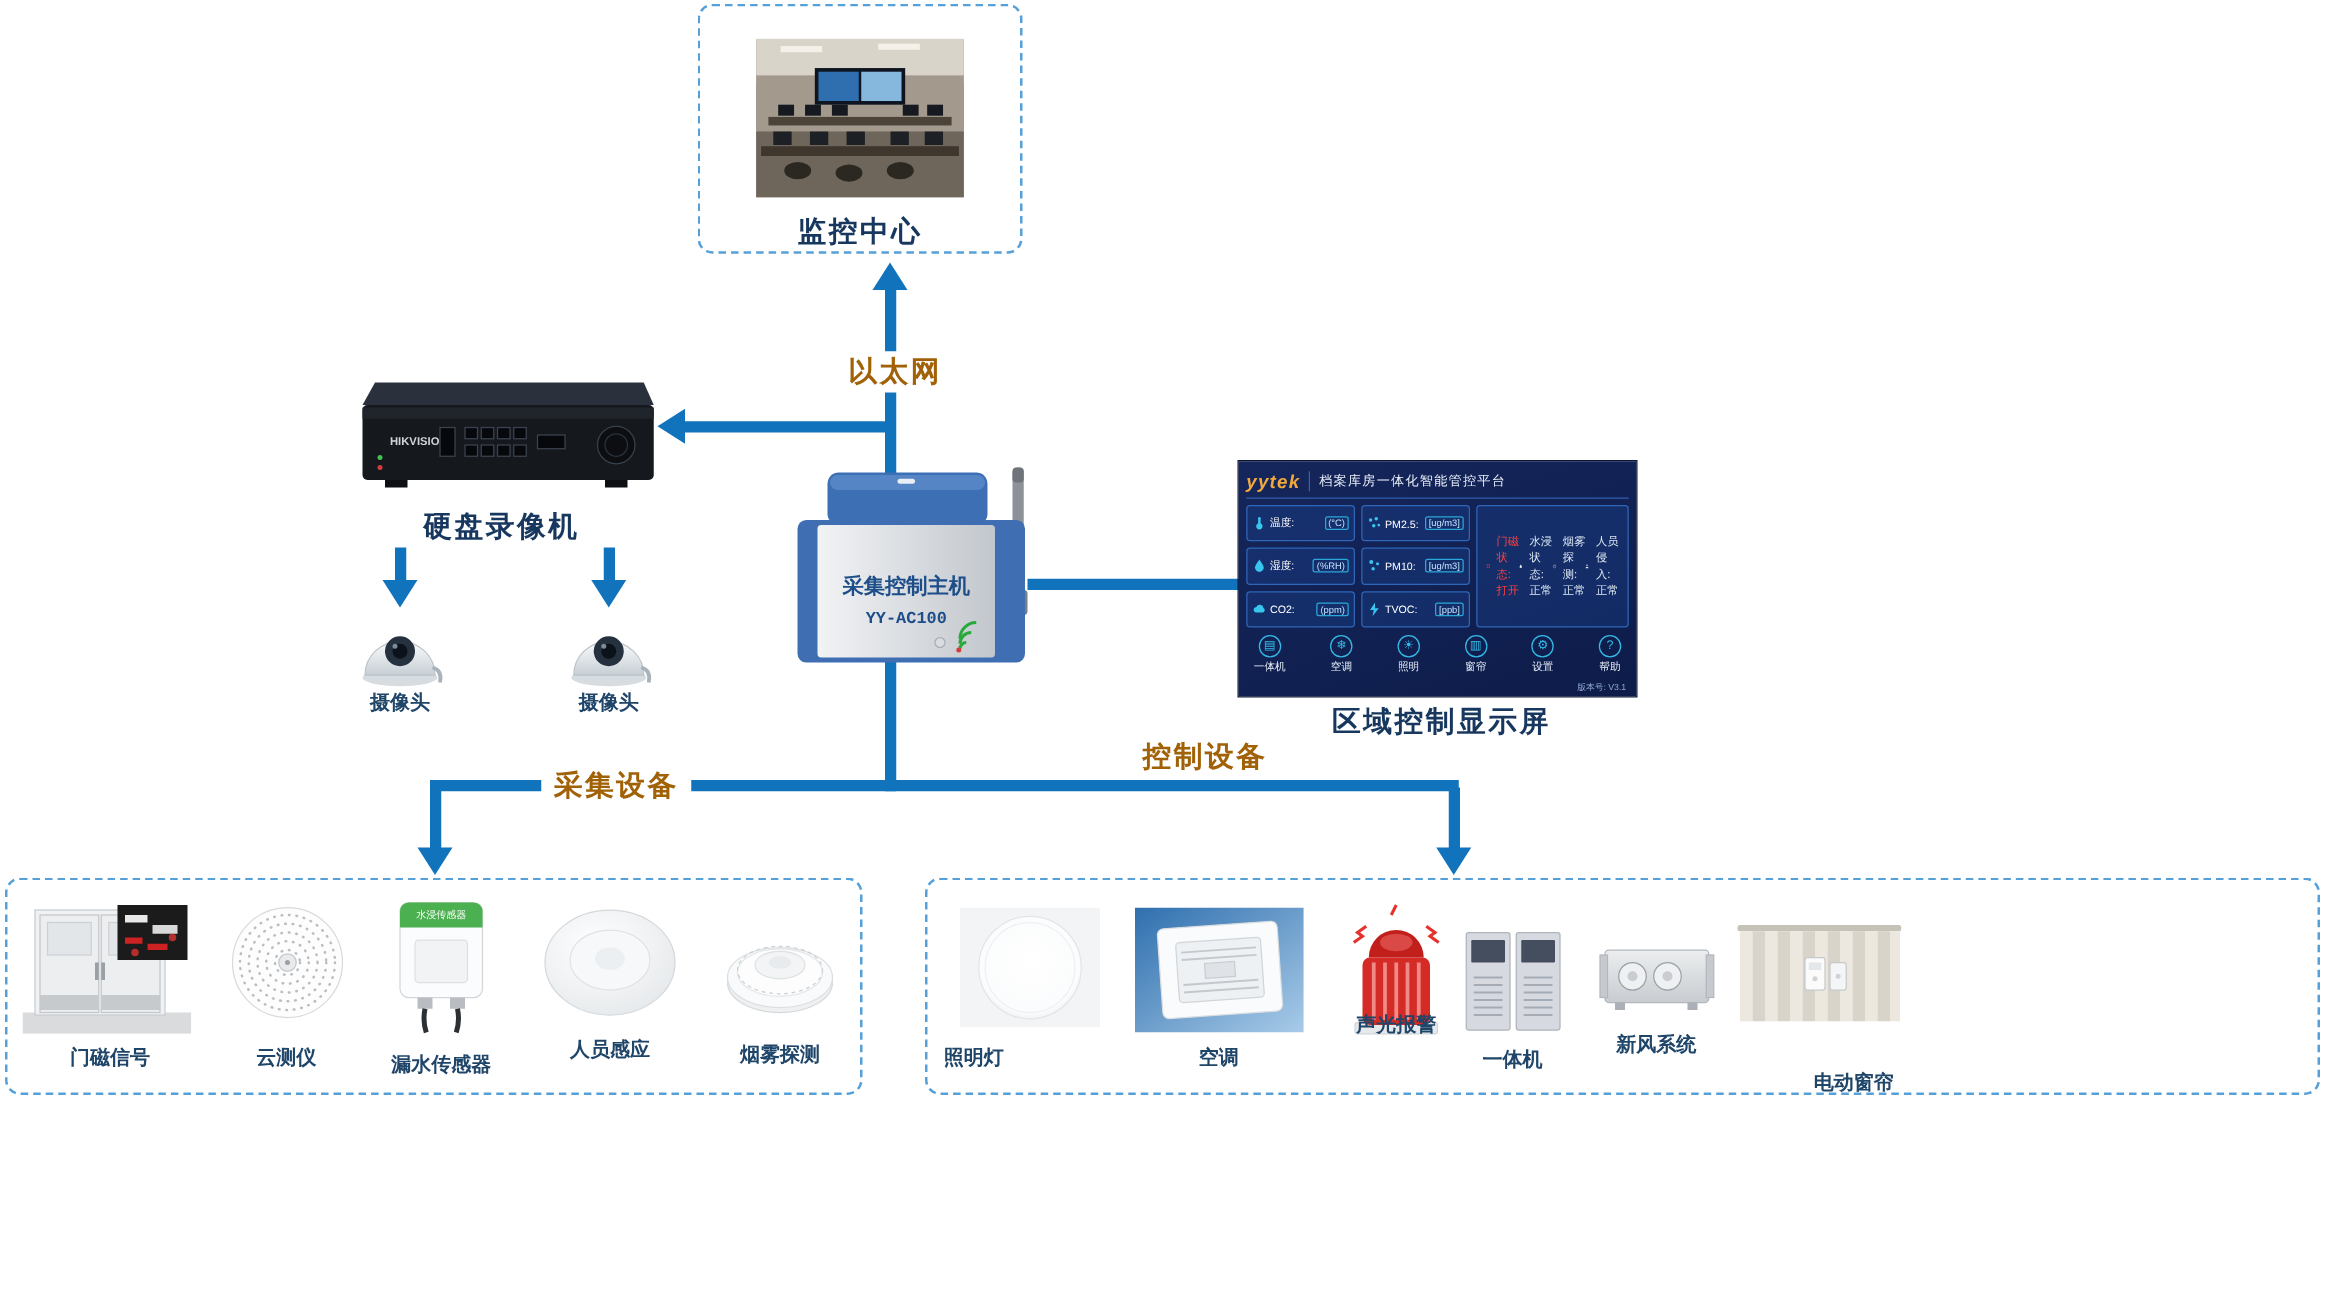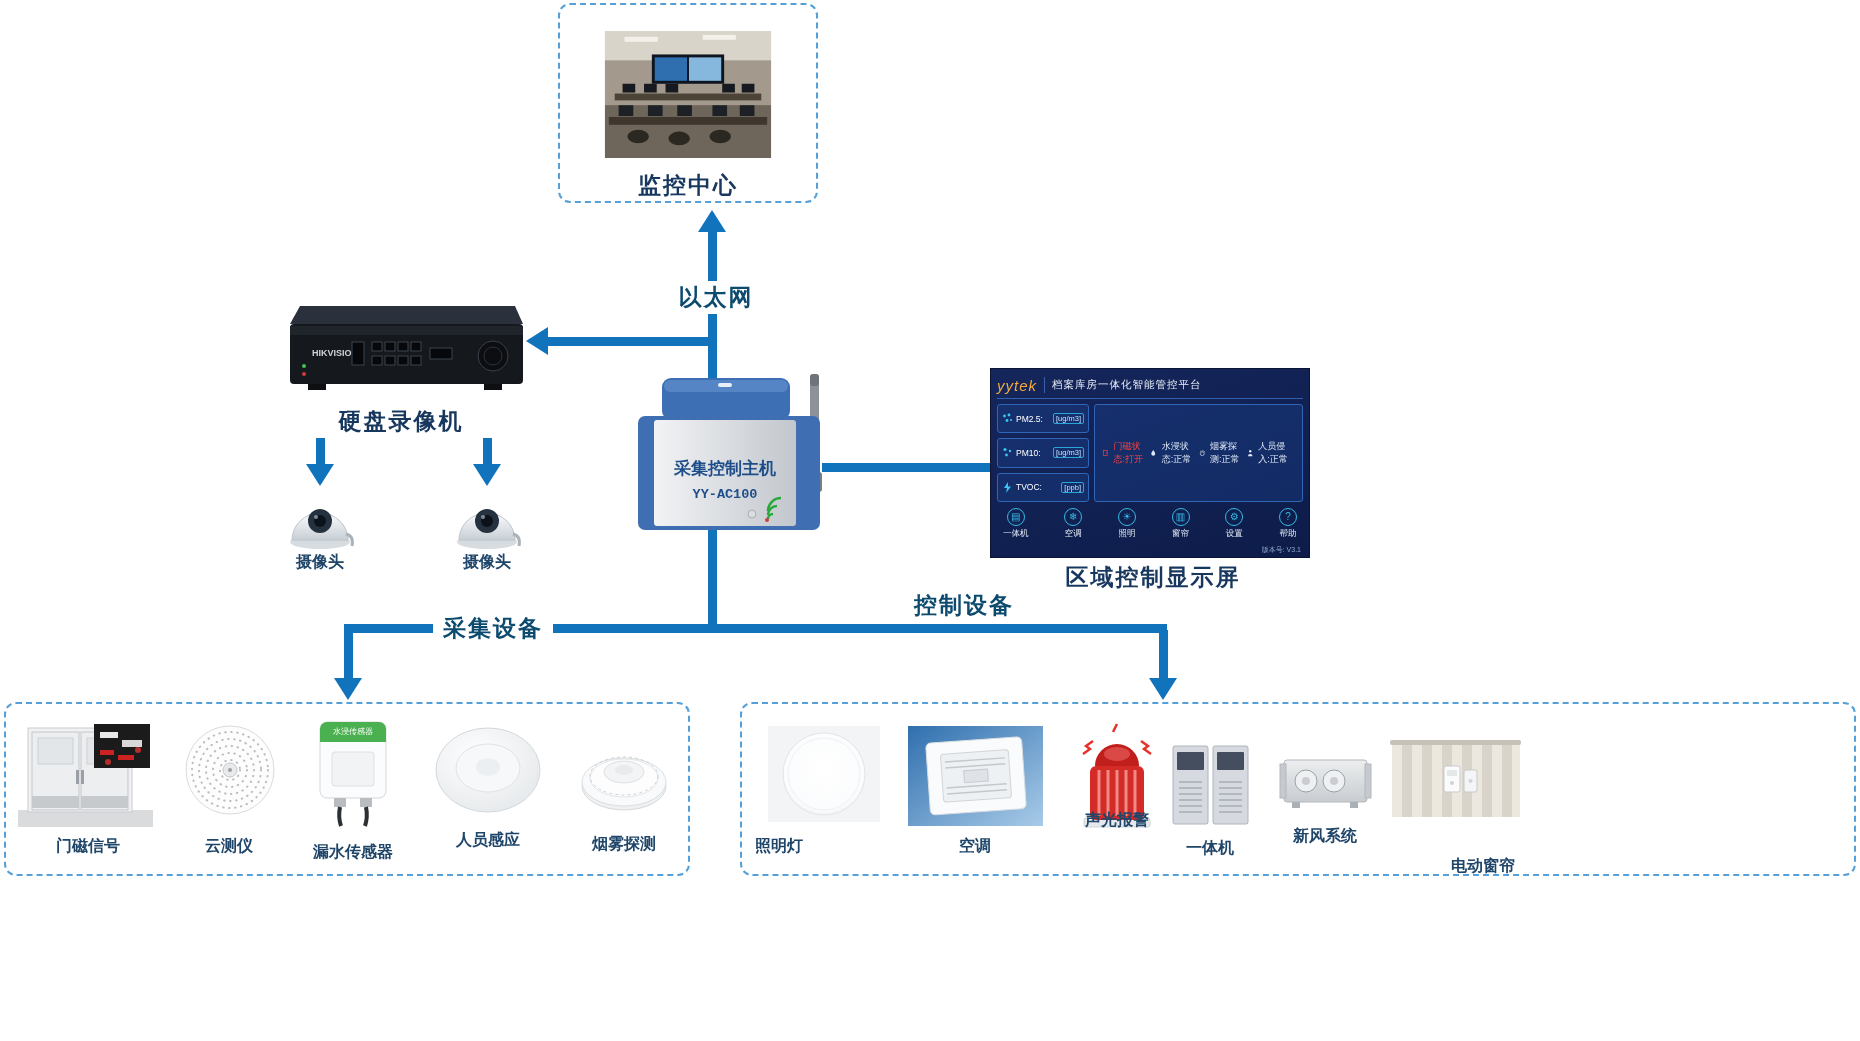--- a/index.html
+++ b/index.html
@@ -5,31 +5,31 @@
   * { margin:0; padding:0; box-sizing:border-box; }
   body { background:#ffffff; font-family:"Liberation Sans", sans-serif; }
   .canvas { position:relative; width:1860px; height:1041px; background:#fff; overflow:hidden; }
   .line { position:absolute; background:#1273bd; }
   .ah { position:absolute; width:0; height:0; }
   .ah-up   { border-left:14px solid transparent; border-right:14px solid transparent; border-bottom:22px solid #1273bd; }
   .ah-down { border-left:14px solid transparent; border-right:14px solid transparent; border-top:22px solid #1273bd; }
   .ah-left { border-top:14px solid transparent; border-bottom:14px solid transparent; border-right:22px solid #1273bd; }
   .dashed-box { position:absolute; border:2px dashed #55a0d9; border-radius:12px; background:#fff;font-family:Liberation Serif, serif; }
   .big-label { position:absolute; color:#17375e; font-size:23px; font-weight:600; letter-spacing:2px; text-align:center; width:200px; }
-  .line-label { position:absolute; color:#0c4a6e; font-size:23px; font-weight:600; letter-spacing:2px; text-align:center; width:120px; background:#fff; padding:1px 0; }
+  .line-label { position:absolute; color:#a16207; font-size:23px; font-weight:600; letter-spacing:2px; text-align:center; width:120px; background:#fff; padding:1px 0; }
   .dev-label { position:absolute; color:#1f4569; font-size:16px; font-weight:700; text-align:center; width:120px; }
   .monitor-box { left:558px; top:3px; width:260px; height:200px; display:flex; flex-direction:column; align-items:center; padding-top:26px; gap:12px; }
   .monitor-box .big-label { position:static; width:auto; }
   .devsvg { position:absolute; }
 
   
   .display { position:absolute; left:990px; top:368px; width:320px; height:190px;
     background:linear-gradient(160deg,#15265c,#0d1c49); border:1px solid #0a1536; padding:5px 6px 3px 6px; }
   .disp-header { display:flex; align-items:center; height:25px; border-bottom:1px solid #2f5fae; padding-bottom:2px; }
-  .disp-brand { color:#f2a93b; font-size:15px; font-weight:normal; font-style:italic; letter-spacing:1px; }
+  .disp-brand { color:#f2a93b; font-size:15px; font-weight:bold; font-style:italic; letter-spacing:1px; }
   .disp-div { width:1px; height:16px; background:#3a5fae; margin:0 7px; }
   .disp-title { color:#e8eef8; font-size:10.5px; letter-spacing:1px; }
   .disp-body { display:flex; gap:5px; margin-top:5px; height:98px; }
   .disp-col { display:flex; flex-direction:column; gap:5px; width:92px; }
   .tile { flex:1; border:1px solid #2f66b8; background:rgba(30,75,160,0.30); border-radius:3px;
     display:flex; align-items:center; gap:3px; padding:0 4px; }
   .tile-name { color:#ffffff; font-size:8.5px; white-space:nowrap; }
   .tile-unit { color:#bfe3ff; font-size:7.5px; border:1px solid #2aa7d8; border-radius:2px; padding:0 2px; margin-left:auto; white-space:nowrap; }
   .statusbox { flex:1; border:1px solid #2f66b8; background:rgba(30,75,160,0.30); border-radius:3px;
     display:flex; flex-direction:row; justify-content:space-around; padding:3px 7px; }
@@ -184,20 +184,44 @@
   <div class="display">
     <div class="disp-header">
       <span class="disp-brand">yytek</span>
       <span class="disp-div"></span>
       <span class="disp-title">档案库房一体化智能管控平台</span>
     </div>
     <div class="disp-body">
       <div class="disp-col">
         <div class="tile">
           <svg width="11" height="11" viewBox="0 0 11 11">
+              <rect x="4.5" y="0.5" width="2" height="6" rx="1" fill="#39c6ee"></rect>
+              <circle cx="5.5" cy="8" r="2.5" fill="#39c6ee"></circle>
+            </svg>
+          <span class="tile-name">温度:</span>
+          <span class="tile-unit">(°C)</span>
+        </div>
+        <div class="tile">
+          <svg width="11" height="11" viewBox="0 0 11 11">
+              <path d="M5.5,0.5 C3.2,4 2,5.5 2,7 a3.5,3.5 0 0 0 7,0 C9,5.5 7.8,4 5.5,0.5" fill="#39c6ee"></path>
+            </svg>
+          <span class="tile-name">湿度:</span>
+          <span class="tile-unit">(%RH)</span>
+        </div>
+        <div class="tile">
+          <svg width="11" height="11" viewBox="0 0 11 11">
+              <path d="M2.5,8 a2.3,2.3 0 0 1 0.6,-4.5 A3,3 0 0 1 8.8,4.4 a2,2 0 0 1 -0.3,3.6 z" fill="#39c6ee"></path>
+            </svg>
+          <span class="tile-name">CO2:</span>
+          <span class="tile-unit">(ppm)</span>
+        </div>
+      </div>
+      <div class="disp-col">
+        <div class="tile">
+          <svg width="11" height="11" viewBox="0 0 11 11">
               <g fill="#39c6ee">
                 <circle cx="2.5" cy="3" r="1.4"></circle>
                 <circle cx="7" cy="2" r="1.4"></circle>
                 <circle cx="5" cy="7.5" r="1.4"></circle>
                 <circle cx="9" cy="7" r="1.1"></circle>
               </g>
             </svg>
           <span class="tile-name">PM2.5:</span>
           <span class="tile-unit">[ug/m3]</span>
         </div>

